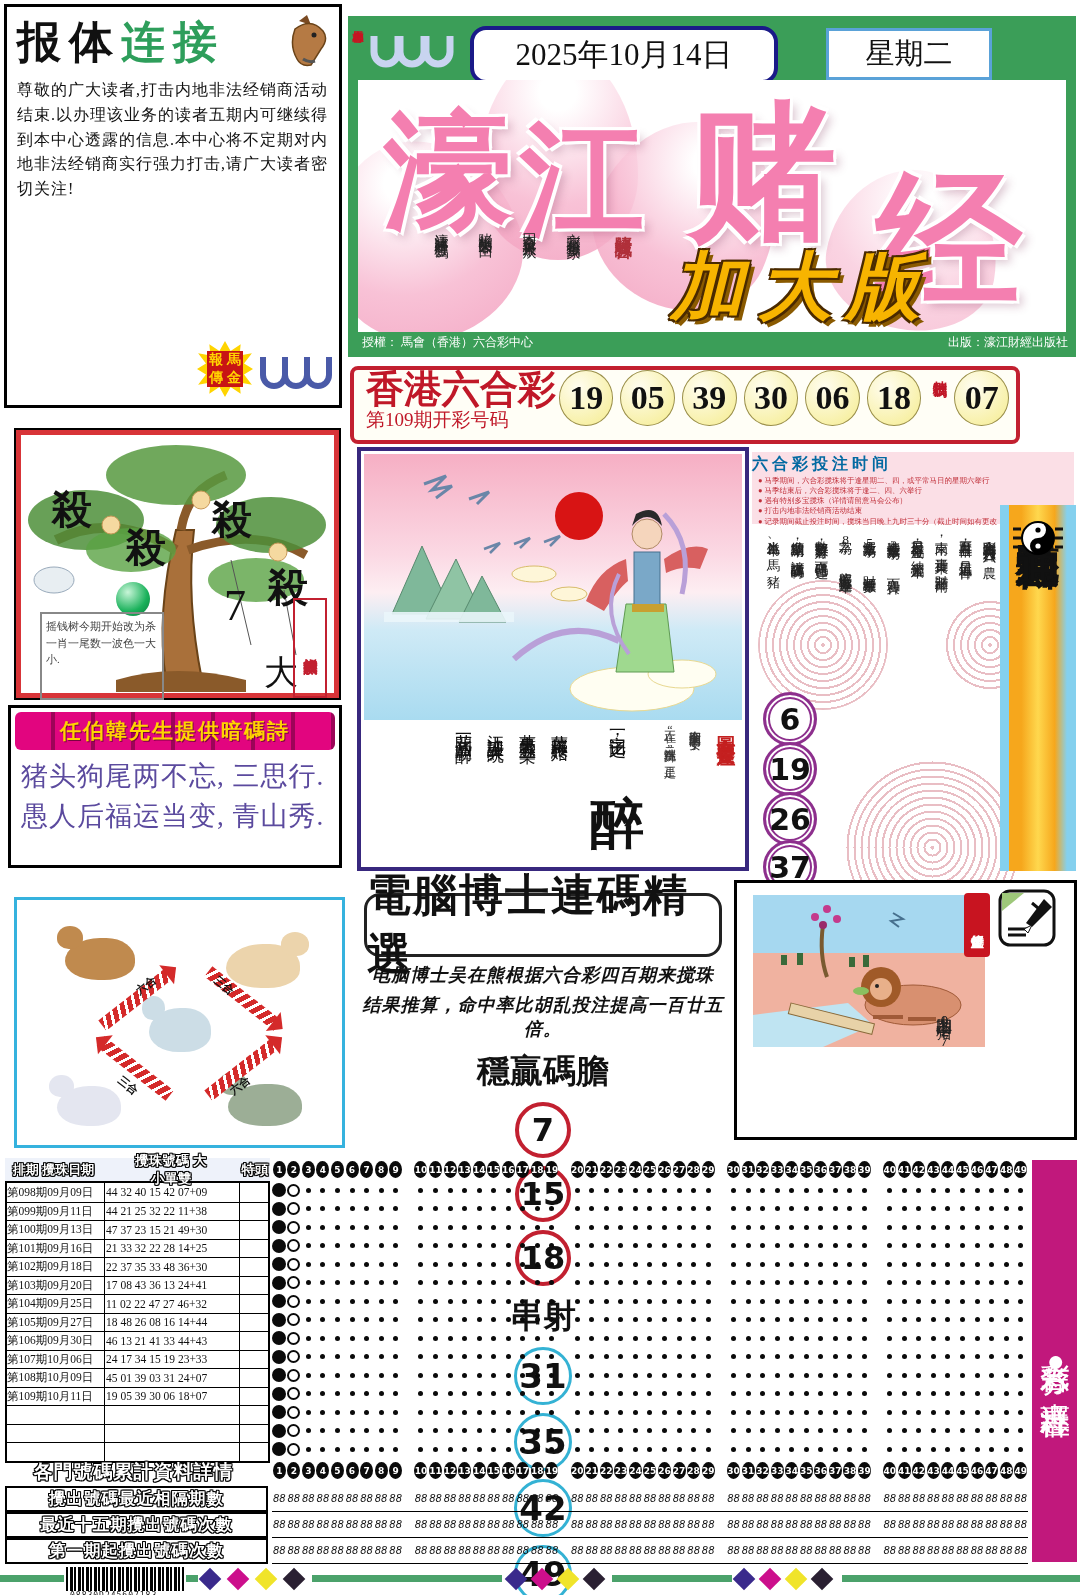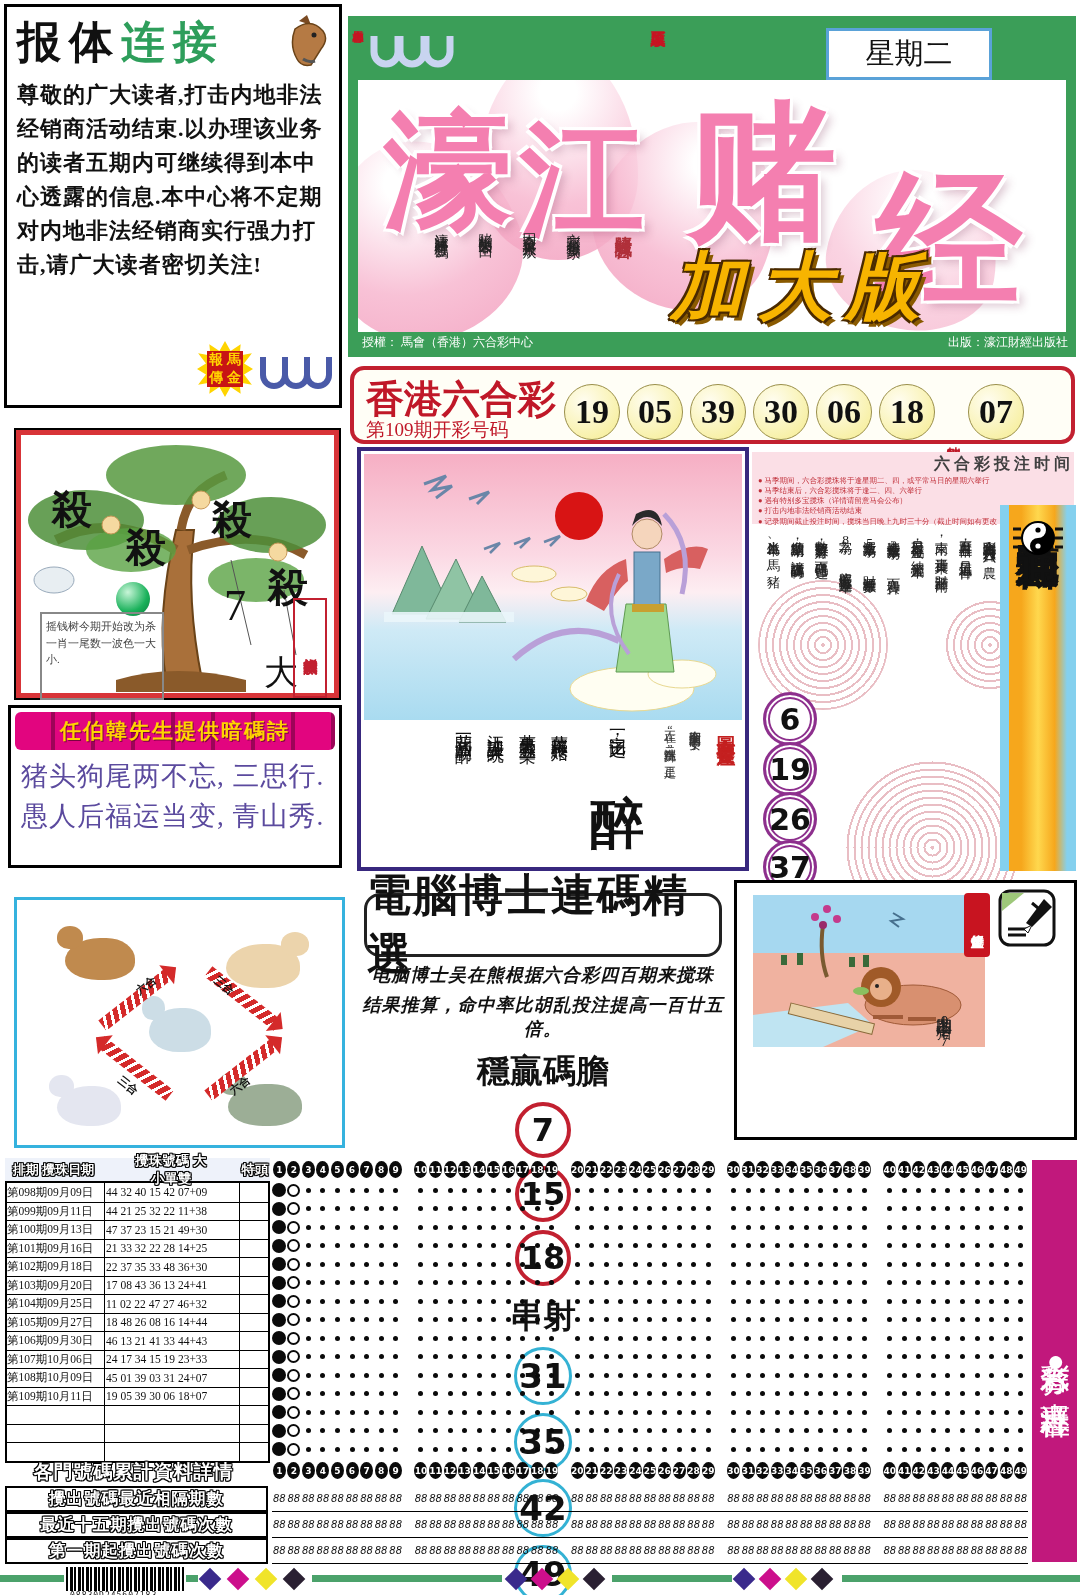--- a/index.html
+++ b/index.html
@@ -6,21 +6,21 @@
   .page{position:relative;width:1080px;height:1595px;margin:0 auto;background:#fff;overflow:hidden;
         font-family:"Liberation Serif","DejaVu Serif",serif;color:#111;}
   .abs{position:absolute;}
   .vtext{writing-mode:vertical-rl;text-orientation:upright;}
   .outl{color:#fff;font-weight:bold;
         text-shadow:-1px -1px 0 #000,1px -1px 0 #000,-1px 1px 0 #000,1px 1px 0 #000,0 -1px 0 #000,0 1px 0 #000,-1px 0 0 #000,1px 0 0 #000;}
   
   .notice{left:4px;top:4px;width:338px;height:404px;border:3px solid #000;box-sizing:border-box;padding:6px 10px;}
   .notice-title{font-size:44px;font-weight:bold;letter-spacing:8px;}
   .notice-title .grn{color:#2e9e5b;}
-  .notice-body{font-size:22px;line-height:1.55;margin-top:6px;letter-spacing:1px;font-weight:bold;}
+  .notice-body{font-size:16px;line-height:1.55;margin-top:6px;letter-spacing:1px;}
   .stamp-wrap{position:absolute;right:86px;bottom:8px;width:56px;height:56px;}
   .burst{position:absolute;inset:0;background:#ffd400;clip-path:polygon(50% 0,60% 18%,78% 6%,76% 26%,98% 22%,84% 40%,100% 50%,84% 60%,98% 78%,76% 74%,78% 94%,60% 82%,50% 100%,40% 82%,22% 94%,24% 74%,2% 78%,16% 60%,0 50%,16% 40%,2% 22%,24% 26%,22% 6%,40% 18%);}
   .stamp{position:absolute;left:10px;top:10px;width:36px;height:36px;background:#c81414;color:#ffd400;font-size:14px;font-weight:bold;
          display:grid;grid-template-columns:1fr 1fr;place-items:center;line-height:1;}
   
   .masthead{left:348px;top:16px;width:728px;height:341px;background:#3b9e58;}
   .mast-white{position:absolute;left:10px;top:64px;width:708px;height:252px;background:#fff;overflow:hidden;}
   .club-mark{left:4px;top:6px;color:#c81422;font-size:11px;font-weight:bold;line-height:1.1;}
   .orig-mark{left:300px;top:4px;color:#c81422;font-size:15px;font-weight:bold;}
   .datebox{left:122px;top:10px;width:300px;height:50px;background:#fff;border:4px solid #1a1a88;border-radius:16px;
@@ -30,22 +30,22 @@
   .petal{position:absolute;background:radial-gradient(circle at 50% 20%,#fff 0 10%,#f7b7cf 60%,#f29ebd 100%);border-radius:50% 50% 50% 50%/60% 60% 40% 40%;opacity:.85;}
   .title-ch{position:absolute;font-weight:bold;color:#f47fb0;
             text-shadow:3px 3px 0 #fff,-3px -3px 0 #fff,3px -3px 0 #fff,-3px 3px 0 #fff,6px 6px 8px rgba(120,40,80,.25);}
   .edition{position:absolute;font-weight:bold;font-style:italic;color:#f7b400;font-size:74px;letter-spacing:14px;
            text-shadow:-2px -2px 0 #4a2a00,2px -2px 0 #4a2a00,-2px 2px 0 #4a2a00,2px 2px 0 #4a2a00,5px 5px 0 #8a5a00;}
   .slogans{left:48px;top:142px;height:108px;font-size:14px;letter-spacing:2px;color:#222;}
   .slogans div{margin-left:26px;}
   .motto{color:#b0303a !important;font-size:17px;font-weight:bold;margin-left:30px !important;}
   .mast-foot{position:absolute;left:0;bottom:0;width:100%;height:30px;color:#fff;font-size:12px;display:flex;align-items:center;}
   
-  .result{left:350px;top:366px;width:725px;height:78px;border:4px solid #c22030;border-radius:14px;box-sizing:border-box;
-          background:#fffef6;display:flex;align-items:flex-end;}
+  .result{left:350px;top:366px;width:670px;height:78px;border:4px solid #c22030;border-radius:8px;box-sizing:border-box;
+          background:#fffef6;display:flex;align-items:flex-start;}
   .res-title{color:#c01828;font-weight:bold;font-size:38px;line-height:1.05;margin-left:12px;width:198px;}
   .res-sub{font-size:19px;font-weight:normal;}
   .ball{width:54px;height:54px;border-radius:50%;background:radial-gradient(circle at 35% 30%,#fffdf0,#f5ec8e);
         border:1px solid #9a8f4a;display:flex;align-items:center;justify-content:center;font-size:34px;font-weight:bold;margin-right:7px;}
   .speclab{color:#c01828;font-size:14px;font-weight:bold;line-height:1;margin:0 8px 0 4px;letter-spacing:1px;}
   
   .treebox{left:14px;top:428px;width:327px;height:272px;border:2px solid #000;box-shadow:0 0 0 5px #d83438 inset;background:#fff;box-sizing:border-box;}
   .kill{position:absolute;font-size:40px;font-weight:bold;color:#111;}
   .treenote{position:absolute;left:24px;top:182px;width:112px;height:76px;border:2px solid #888;font-size:11px;padding:4px;line-height:1.5;color:#444;}
   .treelabel{position:absolute;right:12px;top:168px;width:30px;height:96px;border:2px solid #c22030;color:#c22030;font-size:14px;font-weight:bold;
@@ -63,21 +63,21 @@
   .centerbox{left:357px;top:447px;width:392px;height:424px;border:4px solid #38287e;box-sizing:border-box;background:#fff;}
   .scene{position:absolute;left:3px;top:3px;width:378px;height:266px;overflow:hidden;
          background:linear-gradient(#f6afc4 0%,#fbd9e4 38%,#fdeef2 52%,#cfeaf6 66%,#a9dbf0 100%);}
   .riddle-text{position:absolute;right:6px;bottom:4px;height:142px;left:6px;font-size:17px;letter-spacing:2px;}
   .riddle-text .red{color:#c42020;font-weight:bold;font-size:19px;margin-left:10px;}
   .riddle-text .small{font-size:12px;color:#333;margin-left:8px;letter-spacing:1px;}
   .riddle-text .word{font-size:54px;font-weight:bold;}
   .riddle-text div{margin-left:9px;}
   
   .timesbox{left:752px;top:452px;width:322px;height:72px;background:#fbdfe6;padding-top:2px;box-sizing:border-box;}
-  .timeshead{text-align:right;color:#404040;font-size:16px;font-weight:bold;letter-spacing:4px;}
+  .timeshead{text-align:left;color:#0369a1;font-size:16px;font-weight:bold;letter-spacing:4px;}
   .timesbox li{list-style:none;color:#c0303a;font-size:7.5px;line-height:1.35;white-space:nowrap;}
   .timesbox ul{margin:1px 0 0 6px;padding:0;}
   .spiral{position:absolute;border-radius:50%;opacity:.65;
           background:repeating-radial-gradient(circle,#dd9aa4 0 2px,rgba(255,255,255,0) 2px 7px);}
   .mystic-cols{left:758px;top:530px;height:208px;font-size:13.5px;letter-spacing:1px;color:#222;}
   .mystic-cols div{margin-left:6px;}
   .pcirc{position:absolute;width:48px;height:48px;border-radius:50%;background:#fff;border:3px solid #8d2f8d;
          box-shadow:inset 0 0 0 2px #fff,inset 0 0 0 4px #8d2f8d;display:flex;align-items:center;justify-content:center;
          font-size:30px;font-weight:bold;font-family:"DejaVu Sans",sans-serif;}
   .banner{left:1000px;top:505px;width:76px;height:366px;
@@ -191,20 +191,21 @@
   </div>
 
   <div class="abs masthead">
     <div class="abs vtext club-mark">馬會標志</div>
     <svg class="abs" style="left:20px;top:14px" width="92" height="46" viewBox="0 0 92 46">
       <path d="M6 6 v16 a12 12 0 0 0 24 0 v-16" fill="none" stroke="#c8d4f0" stroke-width="7"></path>
       <path d="M32 6 v16 a12 12 0 0 0 24 0 v-16" fill="none" stroke="#c8d4f0" stroke-width="7"></path>
       <path d="M58 6 v16 a12 12 0 0 0 24 0 v-16" fill="none" stroke="#c8d4f0" stroke-width="7"></path>
     </svg>
     <div class="abs vtext orig-mark">原裝正版</div>
+    <div class="abs datebox">2025年10月14日</div>
     <div class="abs weekbox">星期二</div>
     <div class="mast-white">
       <div class="petal" style="left:-30px;top:60px;width:190px;height:200px;transform:rotate(-20deg)"></div>
       <div class="petal" style="left:120px;top:-30px;width:160px;height:210px"></div>
       <div class="petal" style="left:240px;top:40px;width:180px;height:190px;transform:rotate(24deg)"></div>
       <div class="petal" style="left:470px;top:90px;width:170px;height:160px;transform:rotate(10deg);opacity:.6"></div>
       <span class="title-ch" style="left:26px;top:6px;font-size:128px">濠</span>
       <span class="title-ch" style="left:162px;top:18px;font-size:124px">江</span>
       <span class="title-ch" style="left:330px;top:-6px;font-size:148px">赌</span>
       <span class="title-ch" style="left:518px;top:64px;font-size:146px">经</span>

